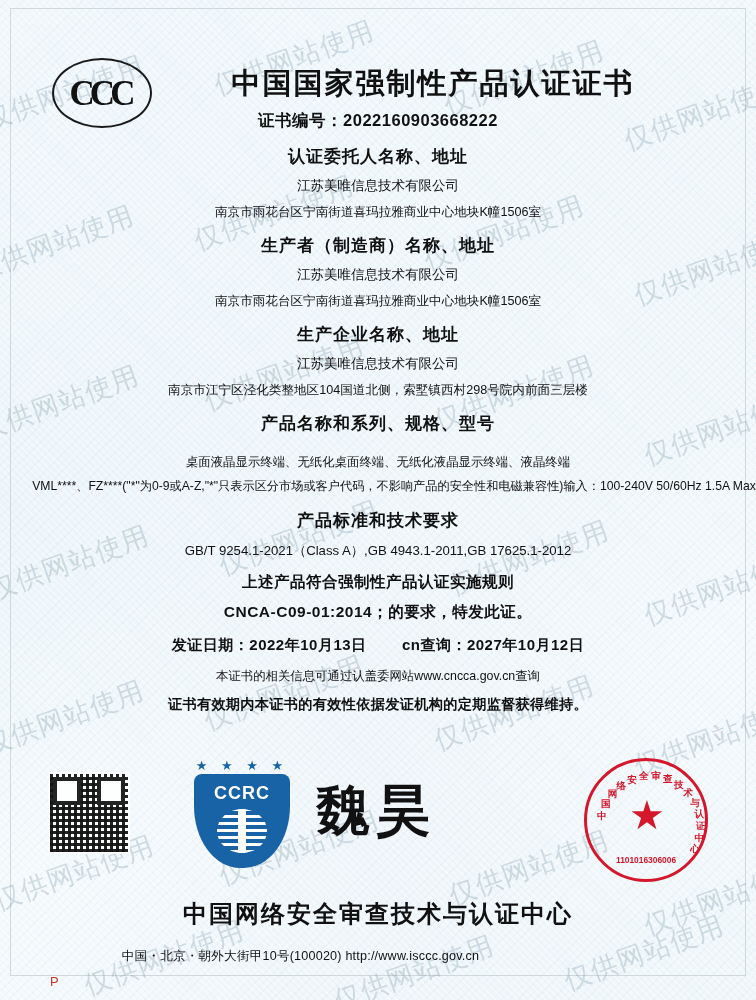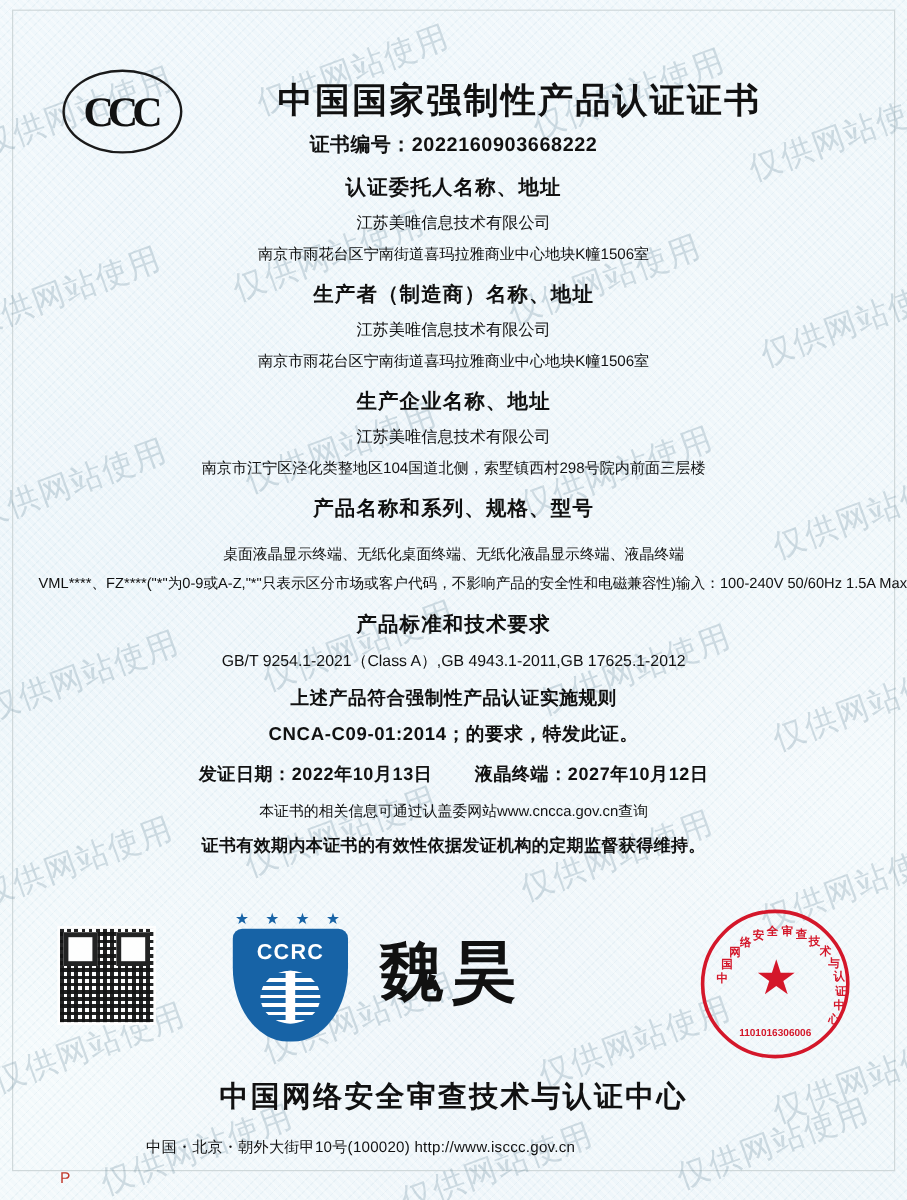--- a/index.html
+++ b/index.html
@@ -229,21 +229,21 @@
 
     <div class="row sec-head">产品标准和技术要求</div>
     <div class="row std">GB/T 9254.1-2021（Class A）,GB 4943.1-2011,GB 17625.1-2012</div>
 
     <div class="row rule">上述产品符合强制性产品认证实施规则</div>
     <div class="row rule2">CNCA-C09-01:2014；的要求，特发此证。</div>
 
     <div class="row dates">
       <span>发证日期：2022年10月13日</span>
       <span class="gap"></span>
-      <span>液晶终端：2027年10月12日</span>
+      <span>cn查询：2027年10月12日</span>
     </div>
 
     <div class="row query">本证书的相关信息可通过认盖委网站www.cncca.gov.cn查询</div>
     <div class="row maint">证书有效期内本证书的有效性依据发证机构的定期监督获得维持。</div>
   </div>
 
   <div class="bottom">
     <div class="qr"></div>
 
     <div class="ccrc-shield">

